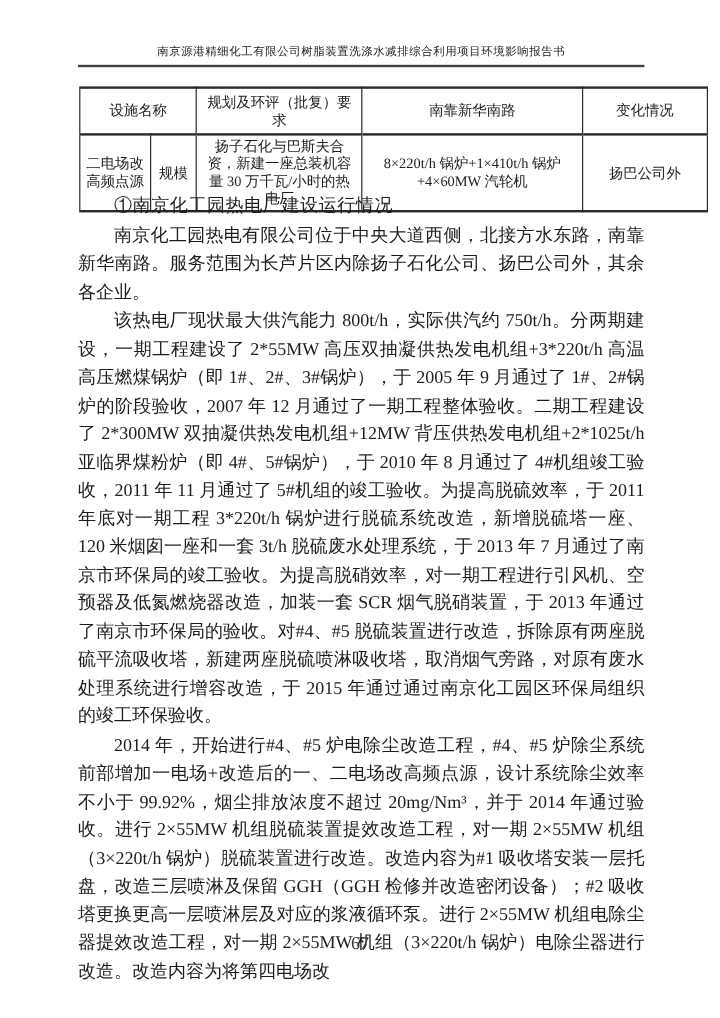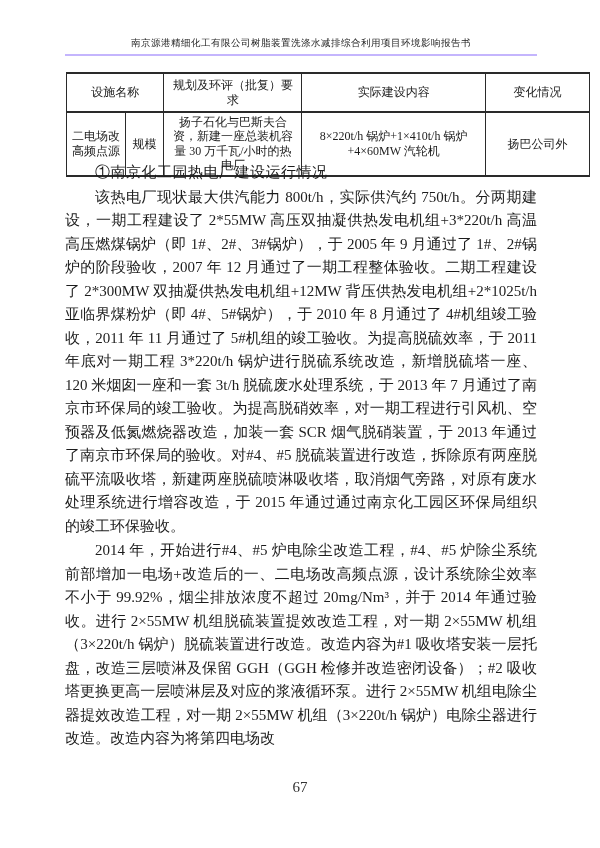--- a/index.html
+++ b/index.html
@@ -19,21 +19,21 @@
   
   .running-header {
     position: absolute;
     top: 37px;
     left: 65px;
     width: 472px;
     text-align: center;
     font-size: 9.5px;
     letter-spacing: 0.5px;
     padding-bottom: 4px;
-    border-bottom: 2px solid #c4b5fd;
+    border-bottom: 2px solid #404040;
     white-space: nowrap;
   }
   
   .doc-table {
     position: absolute;
     top: 72px;
     left: 66px;
     width: 524px;
     border-collapse: collapse;
     table-layout: fixed;
@@ -104,36 +104,37 @@
       <col class="col-facility">
       <col class="col-aspect">
       <col class="col-planned">
       <col class="col-actual">
       <col class="col-change">
     </colgroup>
     <thead>
       <tr>
         <th colspan="2">设施名称</th>
         <th>规划及环评（批复）要求</th>
-        <th>实际建设内容</th>
+        <th>南靠新华南路</th>
         <th>变化情况</th>
       </tr>
     </thead>
     <tbody>
       <tr>
         <td>二电场改高频点源</td>
         <td>规模</td>
         <td>扬子石化与巴斯夫合资，新建一座总装机容量 30 万千瓦/小时的热电厂</td>
         <td>8×220t/h 锅炉+1×410t/h 锅炉+4×60MW 汽轮机</td>
         <td>扬巴公司外</td>
       </tr>
     </tbody>
   </table>
 
   <div class="body-text">
     <p class="section-heading">①南京化工园热电厂建设运行情况</p>
+    <p>南京化工园热电有限公司位于中央大道西侧，北接方水东路，南靠新华南路。服务范围为长芦片区内除扬子石化公司、扬巴公司外，其余各企业。</p>
     <p>该热电厂现状最大供汽能力 800t/h，实际供汽约 750t/h。分两期建设，一期工程建设了 2*55MW 高压双抽凝供热发电机组+3*220t/h 高温高压燃煤锅炉（即 1#、2#、3#锅炉），于 2005 年 9 月通过了 1#、2#锅炉的阶段验收，2007 年 12 月通过了一期工程整体验收。二期工程建设了 2*300MW 双抽凝供热发电机组+12MW 背压供热发电机组+2*1025t/h 亚临界煤粉炉（即 4#、5#锅炉），于 2010 年 8 月通过了 4#机组竣工验收，2011 年 11 月通过了 5#机组的竣工验收。为提高脱硫效率，于 2011 年底对一期工程 3*220t/h 锅炉进行脱硫系统改造，新增脱硫塔一座、120 米烟囱一座和一套 3t/h 脱硫废水处理系统，于 2013 年 7 月通过了南京市环保局的竣工验收。为提高脱硝效率，对一期工程进行引风机、空预器及低氮燃烧器改造，加装一套 SCR 烟气脱硝装置，于 2013 年通过了南京市环保局的验收。对#4、#5 脱硫装置进行改造，拆除原有两座脱硫平流吸收塔，新建两座脱硫喷淋吸收塔，取消烟气旁路，对原有废水处理系统进行增容改造，于 2015 年通过通过南京化工园区环保局组织的竣工环保验收。</p>
     <p>2014 年，开始进行#4、#5 炉电除尘改造工程，#4、#5 炉除尘系统前部增加一电场+改造后的一、二电场改高频点源，设计系统除尘效率不小于 99.92%，烟尘排放浓度不超过 20mg/Nm³，并于 2014 年通过验收。进行 2×55MW 机组脱硫装置提效改造工程，对一期 2×55MW 机组（3×220t/h 锅炉）脱硫装置进行改造。改造内容为#1 吸收塔安装一层托盘，改造三层喷淋及保留 GGH（GGH 检修并改造密闭设备）；#2 吸收塔更换更高一层喷淋层及对应的浆液循环泵。进行 2×55MW 机组电除尘器提效改造工程，对一期 2×55MW 机组（3×220t/h 锅炉）电除尘器进行改造。改造内容为将第四电场改</p>
   </div>
 
   <div class="page-number">67</div>
 
 </div>
 
 </body></html>

